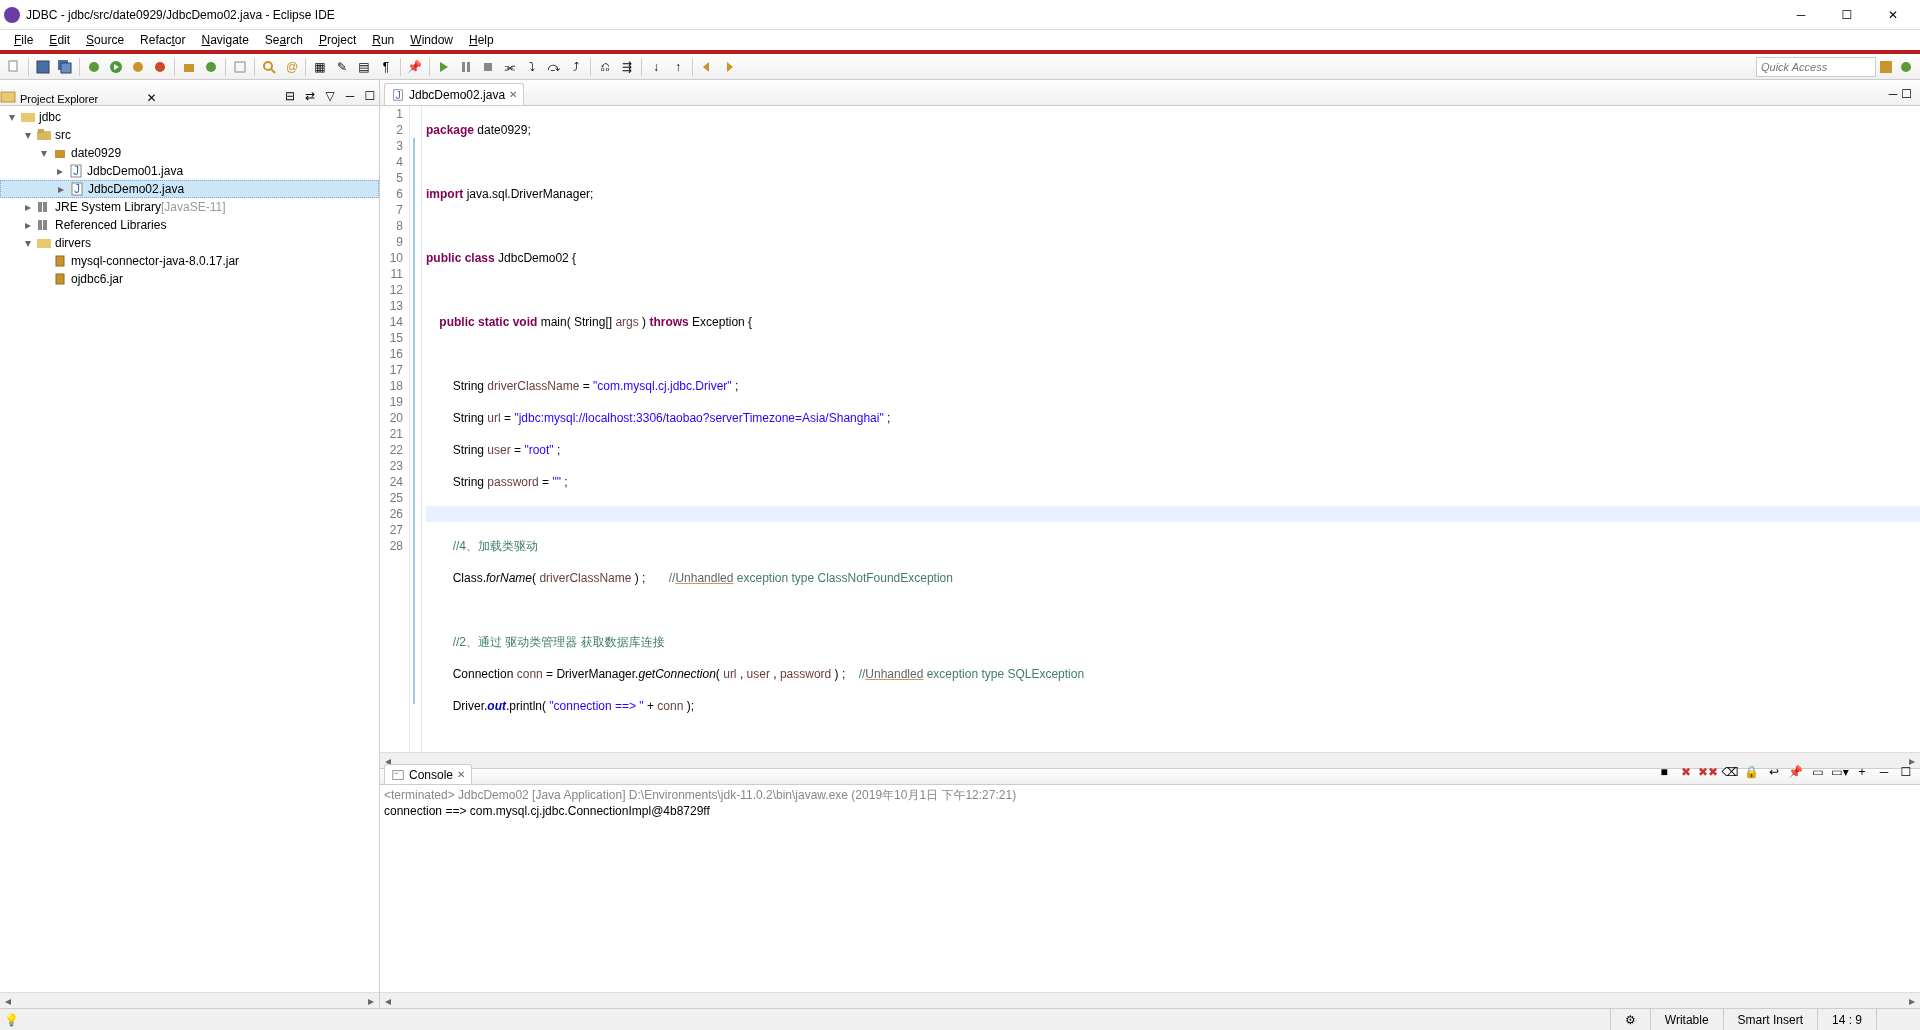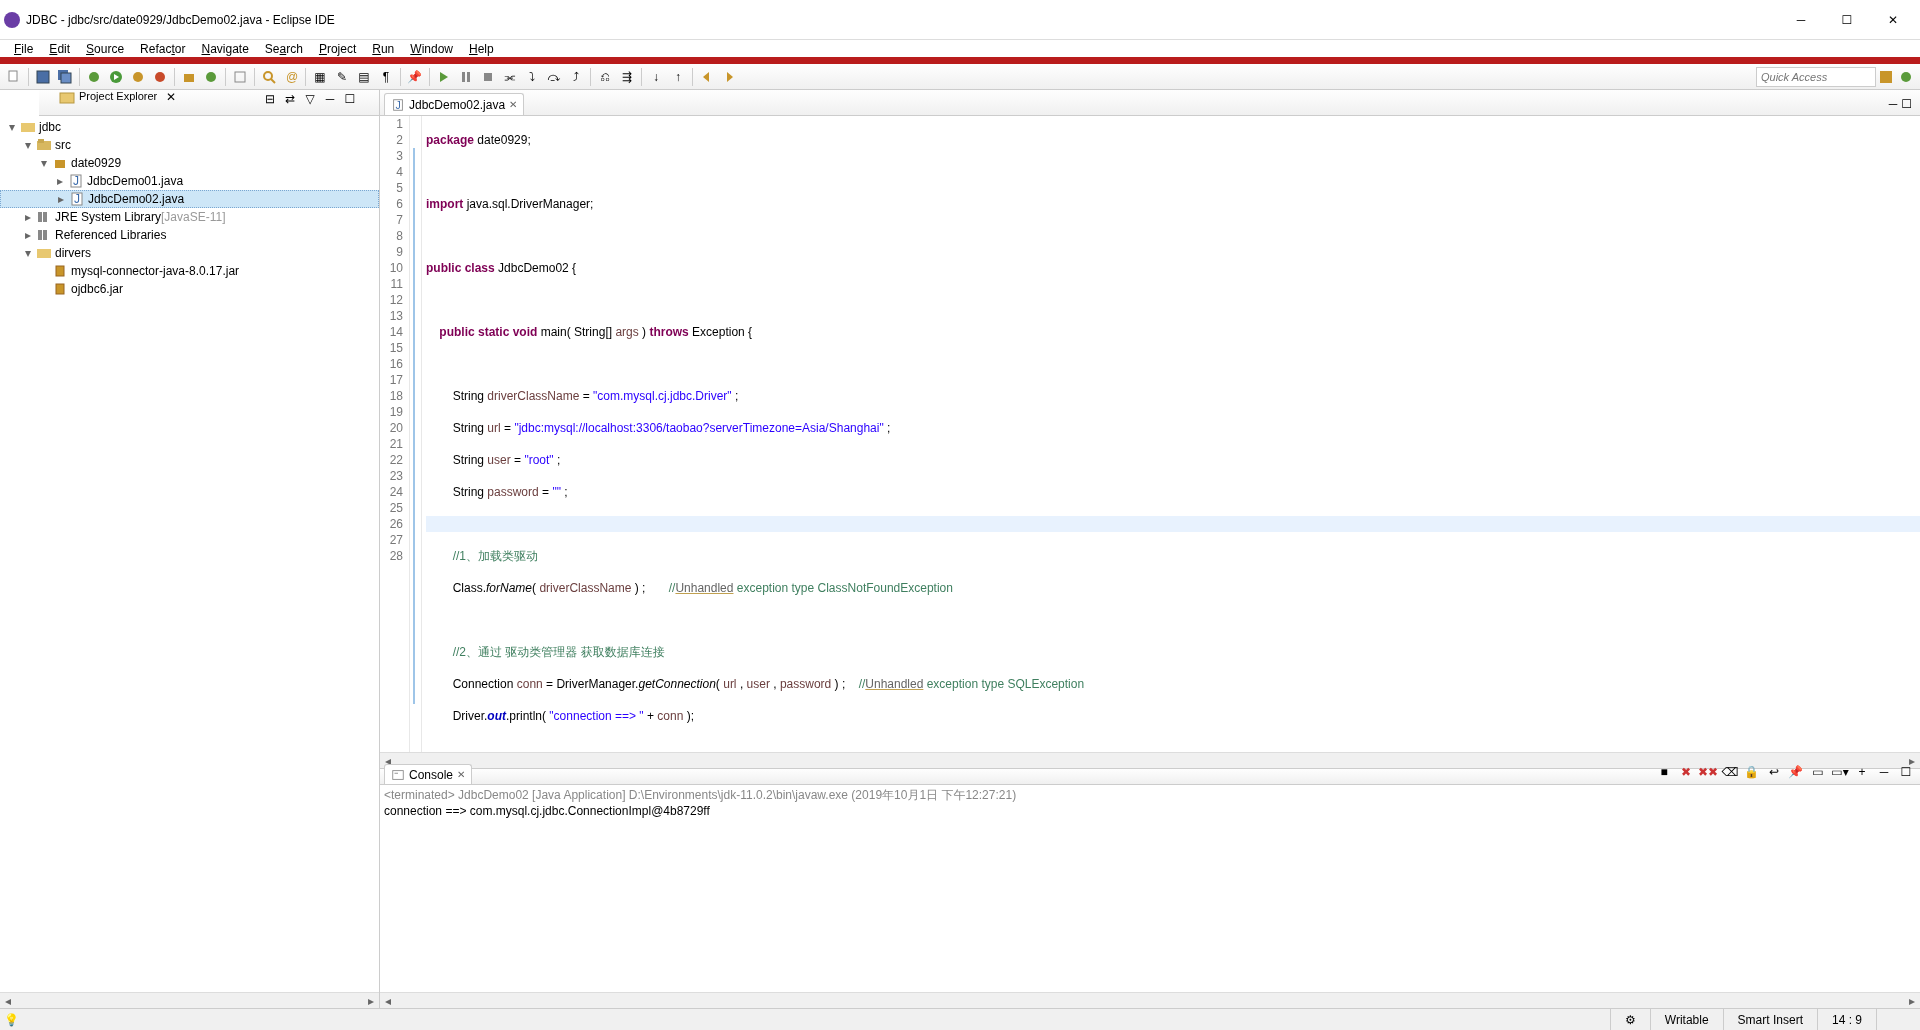--- a/index.html
+++ b/index.html
@@ -1,33 +1,33 @@
 <!DOCTYPE html>
 <html><head>
 <meta charset="utf-8">
 <style>
 * { margin:0; padding:0; box-sizing:border-box; font-family:"Segoe UI",Tahoma,sans-serif; font-size:12px; }
 body { background:#fff; overflow:hidden; width:1920px; height:1030px; display:flex; flex-direction:column; }
-.titlebar { height:40px; background:#fff; border-bottom:1px solid #ddd; display:flex; align-items:center; padding:0 4px; }
+.titlebar { height:30px; background:#fff; border-bottom:1px solid #ddd; display:flex; align-items:center; padding:0 4px; }
 .titlebar .app-icon { width:16px; height:16px; background:#6a3da5; border-radius:50%; margin-right:6px; }
 .titlebar .title { flex:1; color:#000; font-size:12px; }
 .titlebar .winbtns { display:flex; }
 .titlebar .winbtn { width:46px; height:30px; display:flex; align-items:center; justify-content:center; color:#000; }
-.menubar { height:24px; background:#fff; display:flex; align-items:center; padding:0 6px; border-bottom:7px solid #b91c1c; }
+.menubar { height:24px; background:#fff; display:flex; align-items:center; padding:0 6px; border-bottom:4px solid #b91c1c; }
 .menubar .menu-item { padding:2px 8px; cursor:default; }
 .menubar .menu-item .ul { text-decoration:underline; }
 .toolbar { height:26px; background:linear-gradient(#fefefe,#f0f0f0); border-bottom:1px solid #ccc; display:flex; align-items:center; padding:0 4px; gap:2px; }
 .tbtn { width:20px; height:20px; display:flex; align-items:center; justify-content:center; border:1px solid transparent; }
 .tsep { width:1px; height:18px; background:#ccc; margin:0 2px; }
 .tbtn svg { width:16px; height:16px; }
 .quick-access { margin-left:auto; display:flex; align-items:flex-start; }
 .quick-access input { width:120px; height:20px; border:1px solid #ccc; padding:0 4px; font-size:11px; color:#888; font-style:italic; }
 .main { flex:1; display:flex; min-height:0; }
 .explorer { width:380px; border-right:1px solid #ccc; display:flex; flex-direction:column; background:#fff; }
-.explorer-header { height:26px; background:linear-gradient(#fefefe,#f0f0f0); border-bottom:1px solid #ccc; display:flex; align-items:flex-start; padding:0 20px;margin-left:39px; }
+.explorer-header { height:26px; background:linear-gradient(#fefefe,#f0f0f0); border-bottom:1px solid #ccc; display:flex; align-items:flex-end; padding:0 0; }
 .explorer-header .pe-icon { width:16px; height:16px; margin-right:4px; }
 .explorer-header .pe-title { flex:1; font-size:11px; }
 .explorer-header .pe-close { margin-left:4px; cursor:default; }
 .explorer-header .pe-tbtn { width:18px; height:18px; display:flex; align-items:center; justify-content:center; margin-left:2px; }
 .tree { flex:1; overflow:auto; padding:2px 0; font-size:13px; }
 .tree-node { display:flex; align-items:center; height:18px; padding-left:4px; white-space:nowrap; }
 .tree-node.sel { background:#cde6f7; border:1px dotted #7aa7d1; }
 .tree-arrow { width:16px; text-align:center; color:#666; cursor:default; display:inline-block; }
 .tree-icon { width:16px; height:16px; margin-right:3px; display:inline-flex; align-items:center; justify-content:center; }
 .editor { flex:1; display:flex; flex-direction:column; min-width:0; }
@@ -393,21 +393,21 @@
 <div> </div>
 <div><span class="kw">public class</span><span> JdbcDemo02 {</span></div>
 <div> </div>
 <div><span class="kw">    public static void</span><span> main( String[] </span><span class="id">args</span><span> ) </span><span class="kw">throws</span><span> Exception {</span></div>
 <div> </div>
 <div><span>        String </span><span class="id">driverClassName</span><span> = </span><span class="str">"com.mysql.cj.jdbc.Driver"</span><span> ;</span></div>
 <div><span>        String </span><span class="id">url</span><span> = </span><span class="str">"jdbc:mysql://localhost:3306/taobao?serverTimezone=Asia/Shanghai"</span><span> ;</span></div>
 <div><span>        String </span><span class="id">user</span><span> = </span><span class="str">"root"</span><span> ;</span></div>
 <div><span>        String </span><span class="id">password</span><span> = </span><span class="str">""</span><span> ;</span></div>
 <div class="code-hl">        </div>
-<div><span class="com">        //1、加载类驱动</span></div>
+<div><span class="com">        //4、加载类驱动</span></div>
 <div><span>        Class.</span><span class="mth">forName</span><span>( </span><span class="id">driverClassName</span><span> ) ;       </span><span class="com">//</span><span class="com ann">Unhandled</span><span class="com"> exception type ClassNotFoundException</span></div>
 <div> </div>
 <div><span class="com">        //2、通过 驱动类管理器 获取数据库连接</span></div>
 <div><span>        Connection </span><span class="id">conn</span><span> = DriverManager.</span><span class="mth">getConnection</span><span>( </span><span class="id">url</span><span> , </span><span class="id">user</span><span> , </span><span class="id">password</span><span> ) ;    </span><span class="com">//</span><span class="com ann">Unhandled</span><span class="com"> exception type SQLException</span></div>
 <div><span>        Driver.</span><span class="sfld">out</span><span>.println( </span><span class="str">"connection ==&gt; "</span><span> + </span><span class="id">conn</span><span> );</span></div>
 
 
 
 
 

